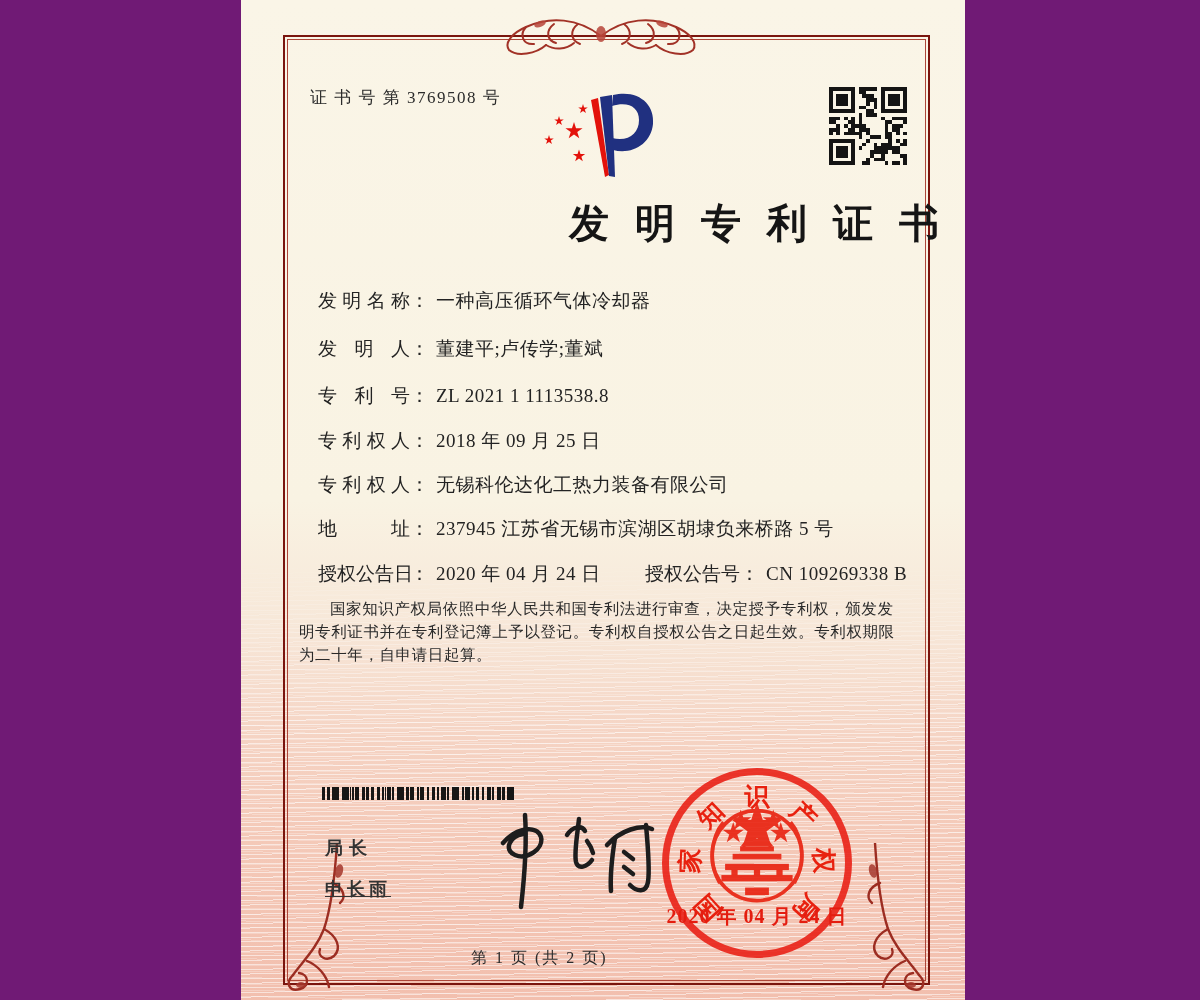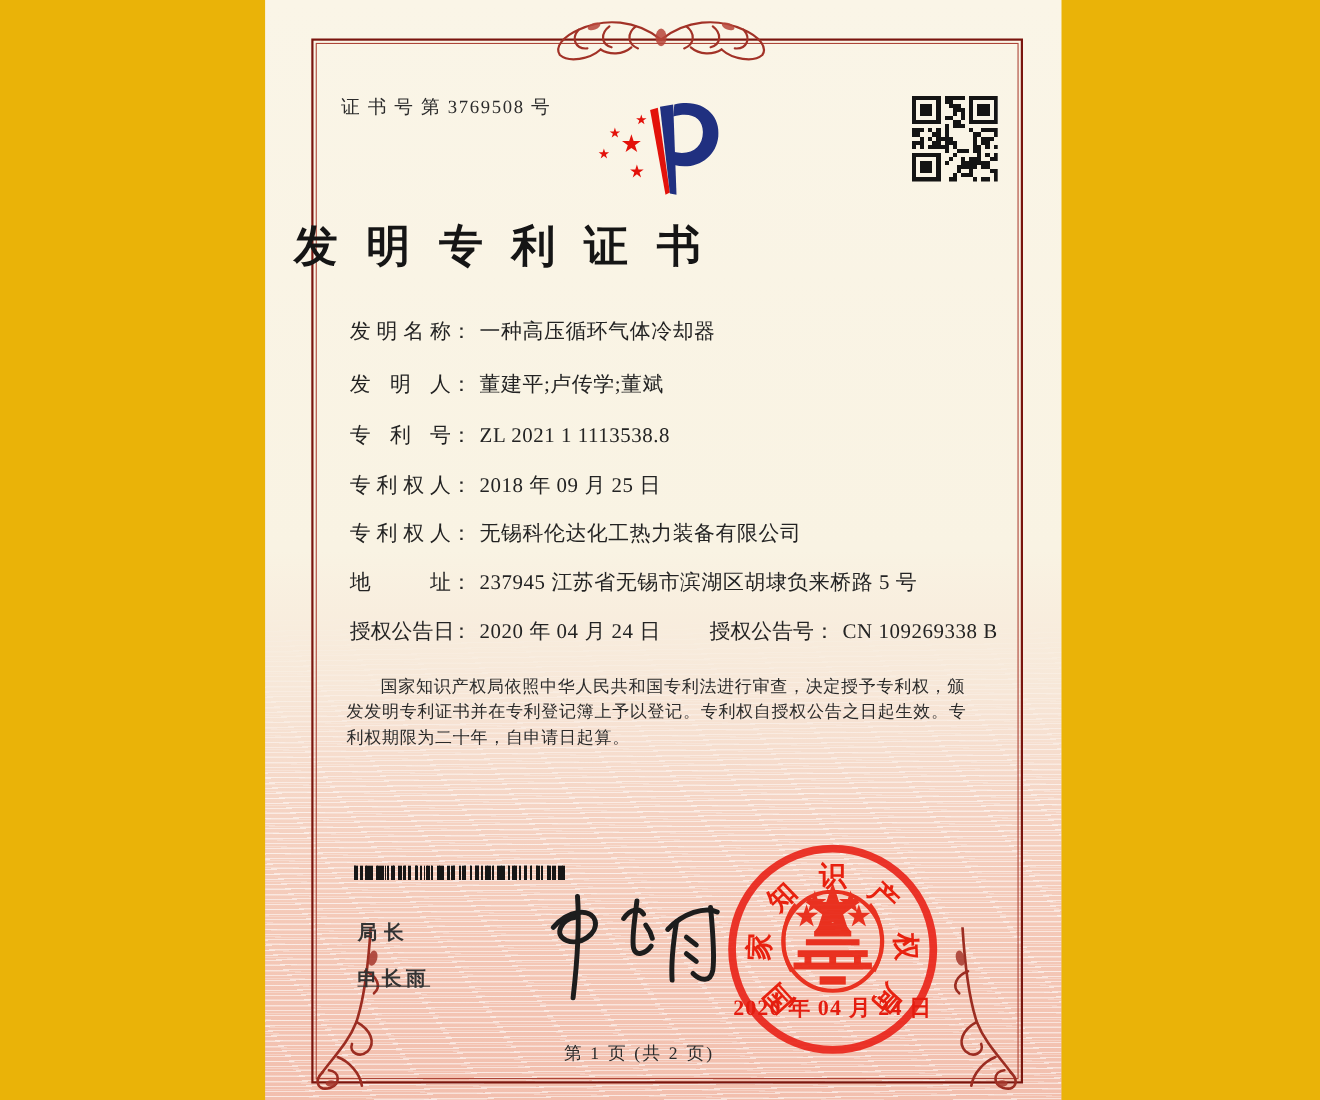--- a/index.html
+++ b/index.html
@@ -1,57 +1,57 @@
 <!DOCTYPE html>
 <html><head>
 <meta charset="utf-8">
 <style>
   html,body{margin:0;padding:0;background:#fff;}
-  .stage{position:relative;width:1200px;height:1000px;background:#eab308;overflow:hidden;
+  .stage{position:relative;width:1200px;height:1000px;background:#701a75;overflow:hidden;
          font-family:"Liberation Serif","DejaVu Serif",serif;}
   .paper{position:absolute;left:241px;top:0;width:724px;height:1000px;
          background:linear-gradient(180deg,#faf5e7 0%,#f9f3e3 50%,#f7e7d8 63%,#f5d3c3 74%,#f4c9b8 84%,#f2bfae 100%);}
   .guilloche{position:absolute;left:0;top:555px;width:100%;height:445px;pointer-events:none;
          background:repeating-linear-gradient(179deg,rgba(255,255,255,0.55) 0 1px,rgba(255,255,255,0) 1px 4.6px),
                     repeating-linear-gradient(181deg,rgba(255,255,255,0.25) 0 1px,rgba(255,255,255,0) 1px 6.3px);
          -webkit-mask-image:linear-gradient(180deg,rgba(0,0,0,0) 0,#000 170px);
          mask-image:linear-gradient(180deg,rgba(0,0,0,0) 0,#000 170px);}
   .frame{position:absolute;left:42px;right:35px;top:35px;bottom:15px;border:2px solid #7a150e;}
   .frame::after{content:"";position:absolute;inset:2px;border:1px solid #ad4538;}
   .cert-no{position:absolute;left:69px;top:86px;font-size:17px;letter-spacing:1.5px;color:#2b2b2b;}
   .qr{position:absolute;left:588px;top:87px;width:78px;height:78px;}
   .logo{position:absolute;left:300px;top:82px;width:120px;height:105px;}
-  .title{position:absolute;left:0;top:196px;width:100%;text-align:left;
+  .title{position:absolute;left:0;top:196px;width:100%;text-align:right;
          font-size:40px;font-weight:600;letter-spacing:26px;padding-left:26px;box-sizing:border-box;color:#151515;}
   .fields{position:absolute;left:77px;top:0;width:610px;}
   .frow{position:absolute;font-size:19px;color:#232323;white-space:nowrap;width:610px;}
   .flabel{display:inline-block;width:92px;text-align:justify;text-align-last:justify;vertical-align:bottom;font-family:Liberation Serif, serif;}
   .fcolon{display:inline-block;margin-right:7px;}
   .fval{letter-spacing:0.5px;}
   .fgroup2{position:absolute;left:327px;top:0;}
   .paras{position:absolute;left:58px;top:597px;width:604px;font-size:15.5px;line-height:23px;
          letter-spacing:0.6px;color:#2a2a2a;}
-  .paras p{margin:16px;text-indent:2em;}
+  .paras p{margin:0;text-indent:2em;}
   .barcode{position:absolute;left:81px;top:787px;width:194px;height:13px;
          background:repeating-linear-gradient(90deg,#161616 0 2px,rgba(0,0,0,0) 2px 5px),
                     repeating-linear-gradient(90deg,#161616 0 1px,rgba(0,0,0,0) 1px 7px),
                     repeating-linear-gradient(90deg,#161616 0 3px,rgba(0,0,0,0) 3px 11px);}
   .officer{position:absolute;left:84px;top:836px;font-family:"Liberation Sans","DejaVu Sans",sans-serif;
          color:#333;font-size:18px;font-weight:600;}
   .officer .o-title{letter-spacing:6px;margin-bottom:17px;}
   .officer .o-name{letter-spacing:4px;text-decoration:underline;}
   .signature{position:absolute;left:250px;top:803px;width:170px;height:112px;}
   .seal{position:absolute;left:421px;top:768px;width:190px;height:190px;border-radius:50%;
         border:7px solid rgba(232,28,18,0.88);box-sizing:border-box;}
   .seal-ring{position:absolute;inset:0;color:#e8210f;font-weight:700;}
   .seal-ring span{font-family:"Liberation Serif","DejaVu Serif",serif;}
   .seal-emblem{position:absolute;left:50%;top:50%;transform:translate(-50%,-54%);width:110px;height:120px;}
   .seal-date{position:absolute;left:406px;top:903px;width:220px;text-align:center;color:#e41d10;
         font-weight:700;font-size:20px;letter-spacing:1px;}
-  .page-footer{position:absolute;left:230px;top:948px;width:220px;text-align:center;
+  .page-footer{position:absolute;left:230px;top:948px;width:220px;
         font-size:16px;letter-spacing:2px;color:#2b2b2b;}
   .garland{position:absolute;left:253px;top:10px;width:214px;height:50px;}
   .corner-fl{position:absolute;width:95px;height:150px;}
   .corner-bl{left:36px;top:843px;}
   .corner-br{left:599px;top:843px;transform:scaleX(-1);}
 </style>
 </head>
 <body>
 
 <div class="stage">

